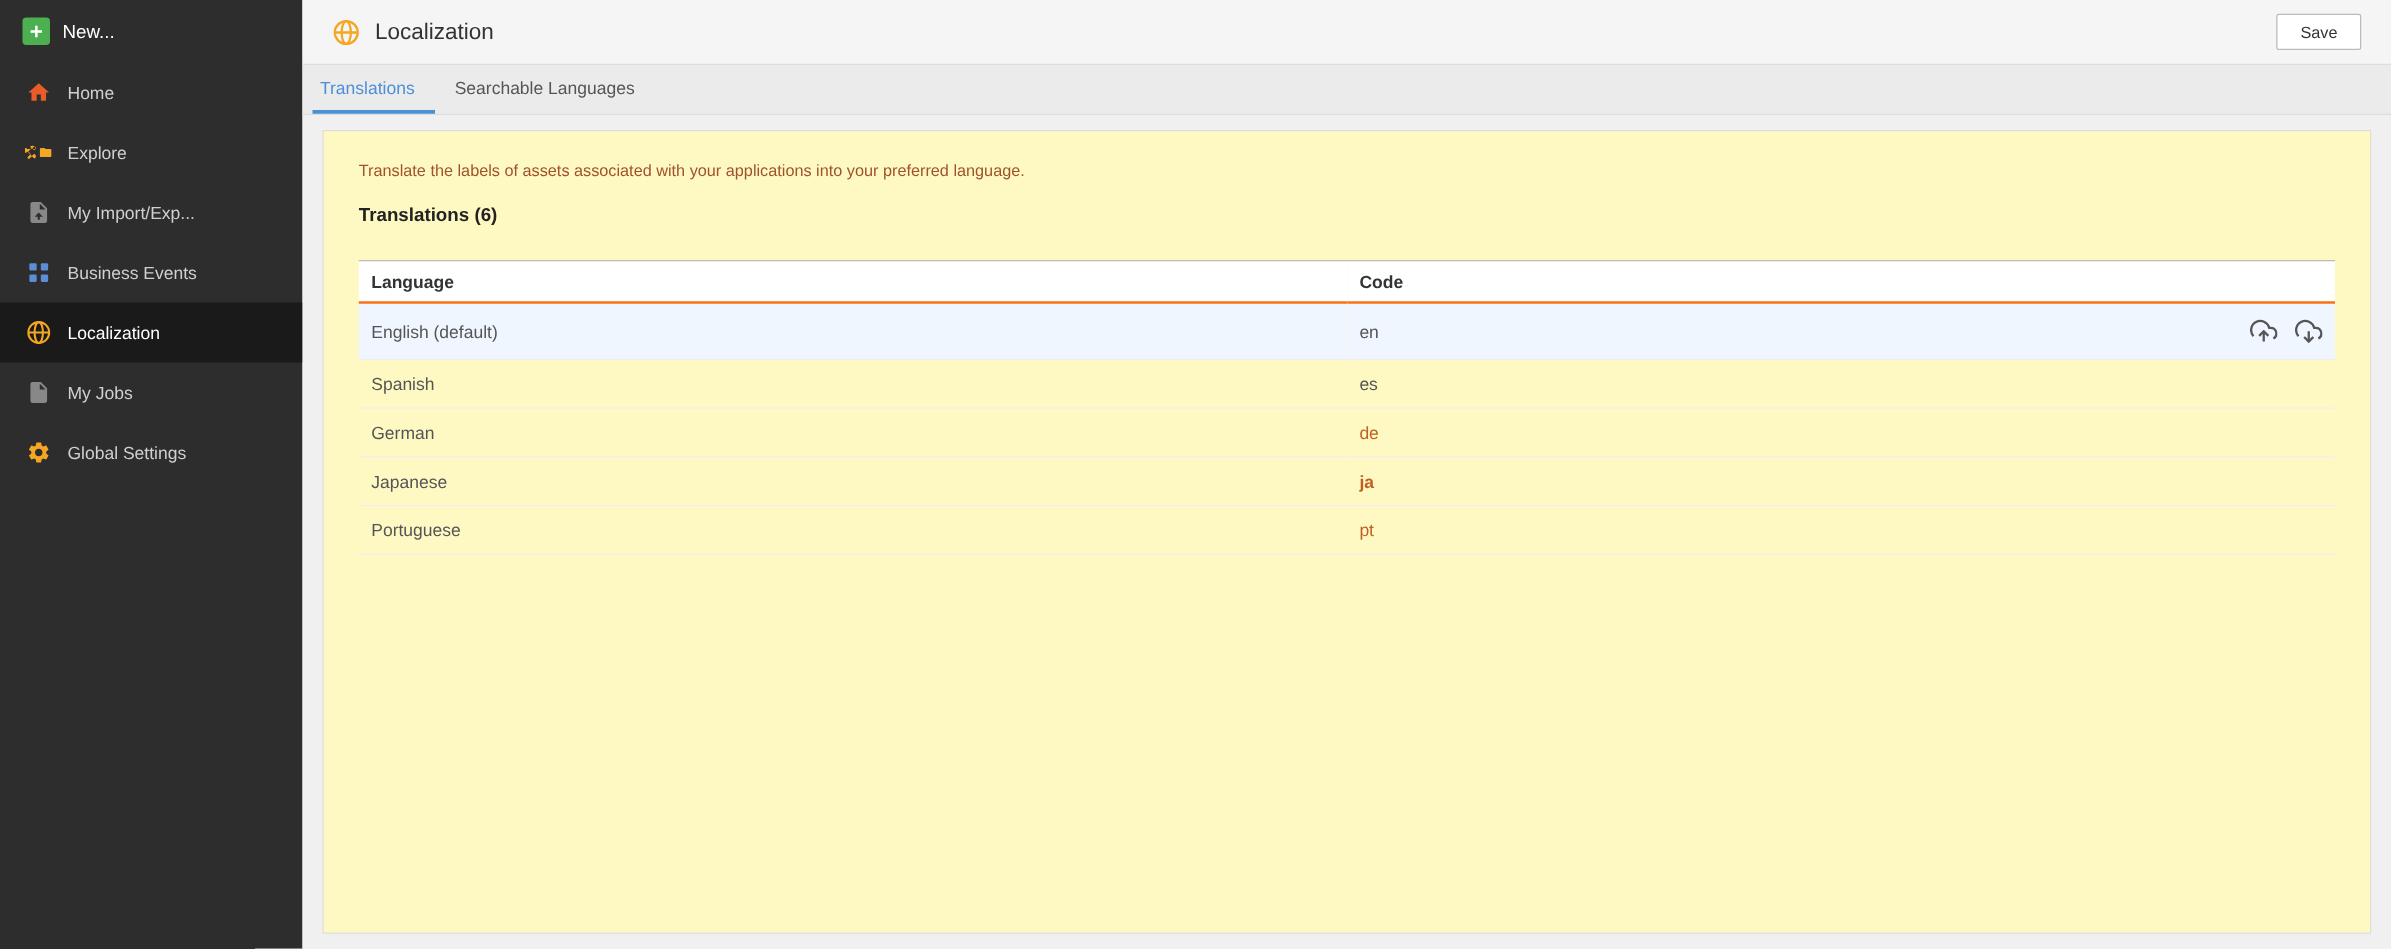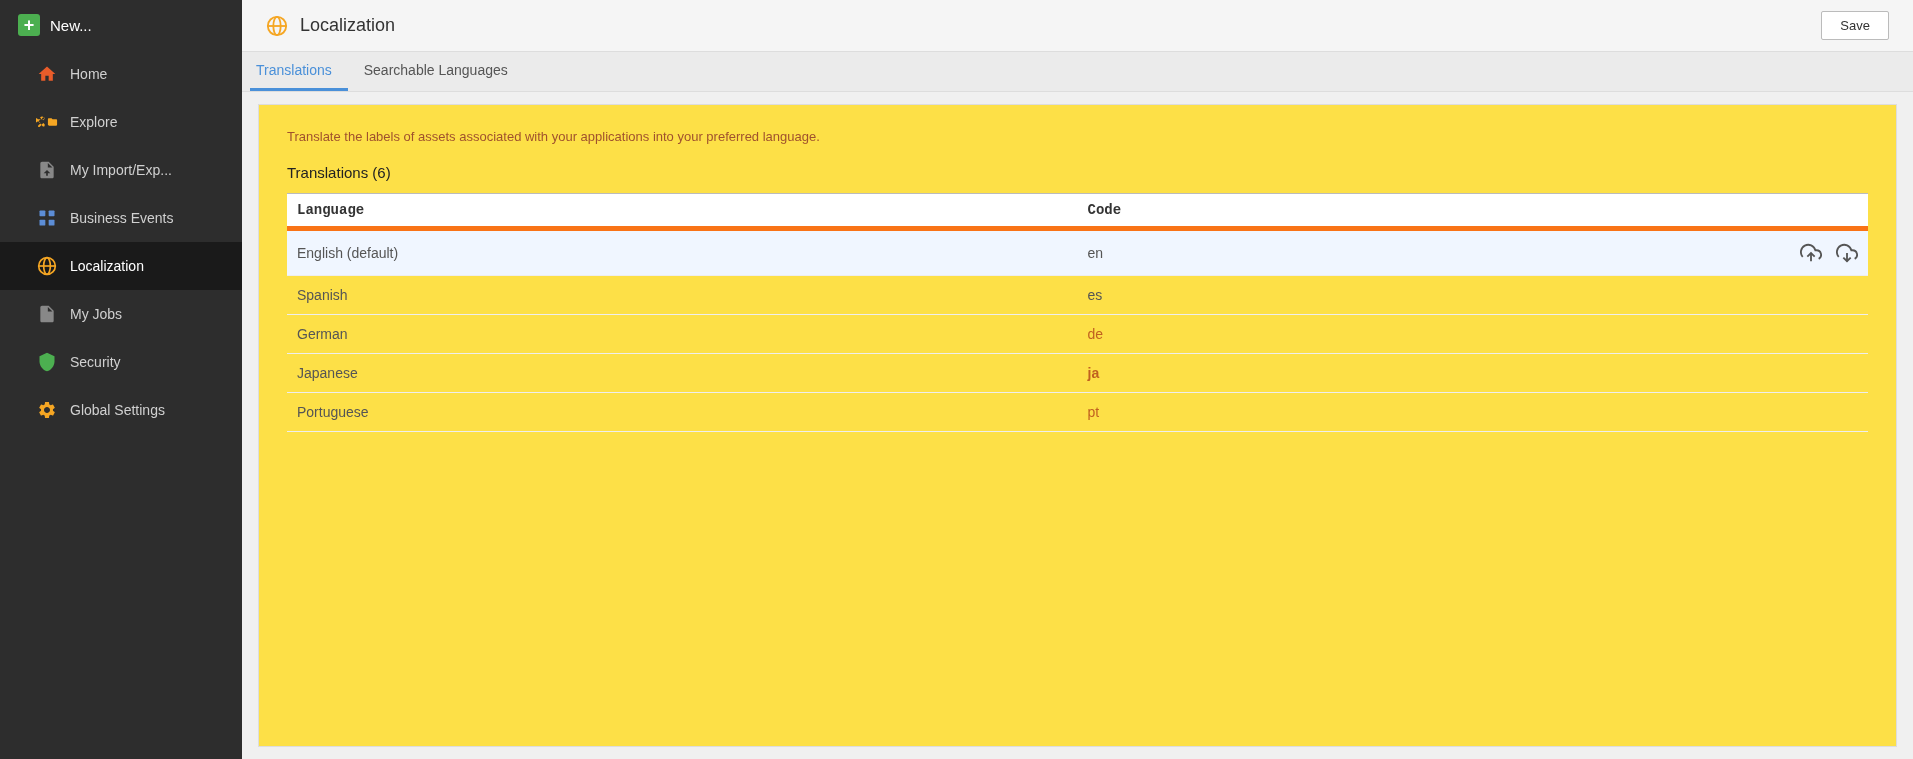--- a/index.html
+++ b/index.html
@@ -32,21 +32,21 @@
       display: flex; align-items: center; justify-content: center;
       color: #fff;
       font-size: 18px;
       font-weight: bold;
       flex-shrink: 0;
     }
     .sidebar-item {
       display: flex;
       align-items: center;
       gap: 12px;
-      padding: 13px 36px;
+      padding: 13px 20px;
       cursor: pointer;
       color: #d0d0d0;
       font-size: 14px;
     }
     .sidebar-item.active { background: #1a1a1a; color: #fff; }
     .sidebar-icon {
       width: 22px; height: 22px;
       display: flex; align-items: center; justify-content: center;
       flex-shrink: 0;
     }
@@ -109,48 +109,47 @@
       font-weight: 500;
     }
     .tab.active {
       color: #4a90d9;
       border-bottom: 3px solid #4a90d9;
     }
 
     
     #content {
       flex: 1;
-      background: #fde047;
+      background: #fef9c3;
       margin: 12px 16px 12px 16px;
       border: 1px solid #ddd;
       overflow-y: auto;
       padding: 24px 28px;
     }
     .description {
       color: #a0522d;
       font-size: 13px;
       margin-bottom: 20px;
     }
     .section-title {
       font-size: 15px;
-      font-weight: 400;
+      font-weight: 700;
       color: #222;
-      margin-bottom: 12px;
+      margin-bottom: 27px;
     }
 
     
     .translations-table {
       width: 100%;
       border-collapse: collapse;
       font-size: 14px;
     }
     .translations-table thead tr {
       border-top: 1px solid #bbb;
-      border-bottom: 5px solid #f97316;
-      font-family: Liberation Mono, monospace;
+      border-bottom: 2px solid #f97316;
     }
     .translations-table th {
       text-align: left;
       padding: 8px 10px;
       color: #333;
       font-weight: 600;
       background: #fff;
     }
     .translations-table td {
       padding: 11px 10px;
@@ -240,28 +239,20 @@
 
   <div class="sidebar-item">
     <div class="sidebar-icon">
       <svg width="20" height="20" viewBox="0 0 24 24" fill="#888">
           <path d="M14 2H6c-1.1 0-2 .9-2 2v16c0 1.1.9 2 2 2h12c1.1 0 2-.9 2-2V8l-6-6zm-1 7V3.5L18.5 9H13z"></path>
         </svg>
     </div>
     <span>My Jobs</span>
   </div>
 
-  <div class="sidebar-item">
-    <div class="sidebar-icon">
-      <svg width="20" height="20" viewBox="0 0 24 24" fill="#4caf50">
-          <path d="M12 1L3 5v6c0 5.55 3.84 10.74 9 12 5.16-1.26 9-6.45 9-12V5l-9-4z"></path>
-        </svg>
-    </div>
-    <span>Security</span>
-  </div>
 
   <div class="sidebar-item">
     <div class="sidebar-icon">
       <svg width="20" height="20" viewBox="0 0 24 24" fill="#f5a623">
           <path d="M19.14 12.94c.04-.3.06-.61.06-.94s-.02-.64-.07-.94l2.03-1.58c.18-.14.23-.41.12-.61l-1.92-3.32c-.12-.22-.37-.29-.59-.22l-2.39.96c-.5-.38-1.03-.7-1.62-.94l-.36-2.54c-.04-.24-.24-.41-.48-.41h-3.84c-.24 0-.43.17-.47.41l-.36 2.54c-.59.24-1.13.57-1.62.94l-2.39-.96c-.22-.08-.47 0-.59.22L2.74 8.87c-.12.21-.08.47.12.61l2.03 1.58c-.05.3-.09.63-.09.94s.02.64.07.94l-2.03 1.58c-.18.14-.23.41-.12.61l1.92 3.32c.12.22.37.29.59.22l2.39-.96c.5.38 1.03.7 1.62.94l.36 2.54c.05.24.24.41.48.41h3.84c.24 0 .44-.17.47-.41l.36-2.54c.59-.24 1.13-.56 1.62-.94l2.39.96c.22.08.47 0 .59-.22l1.92-3.32c.12-.22.07-.47-.12-.61l-2.01-1.58zM12 15.6c-1.98 0-3.6-1.62-3.6-3.6s1.62-3.6 3.6-3.6 3.6 1.62 3.6 3.6-1.62 3.6-3.6 3.6z"></path>
         </svg>
     </div>
     <span>Global Settings</span>
   </div>
 </div>

